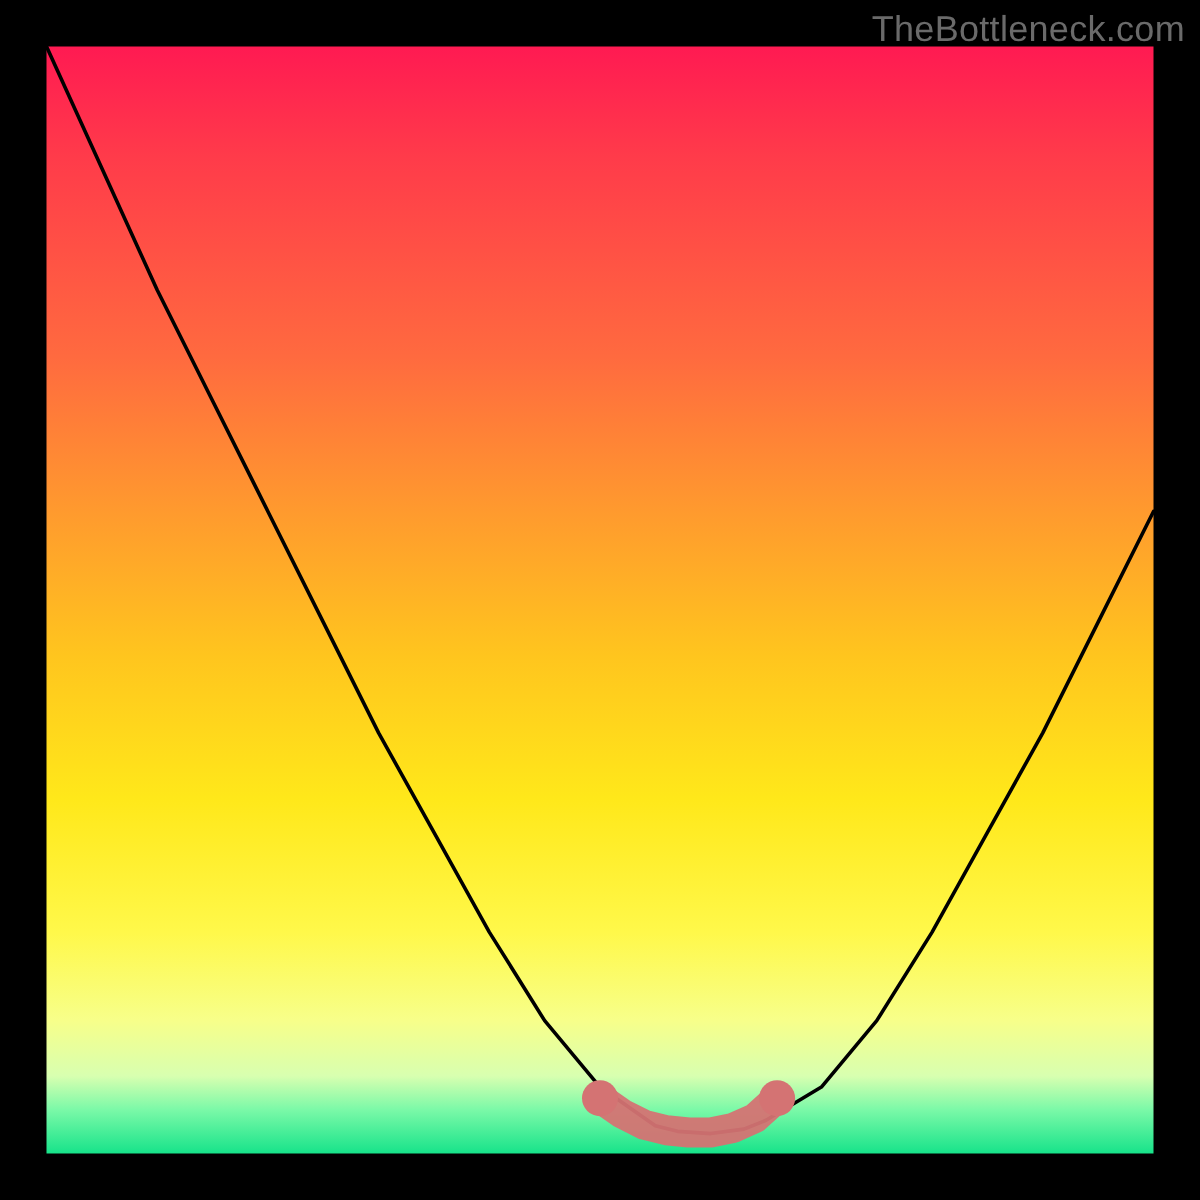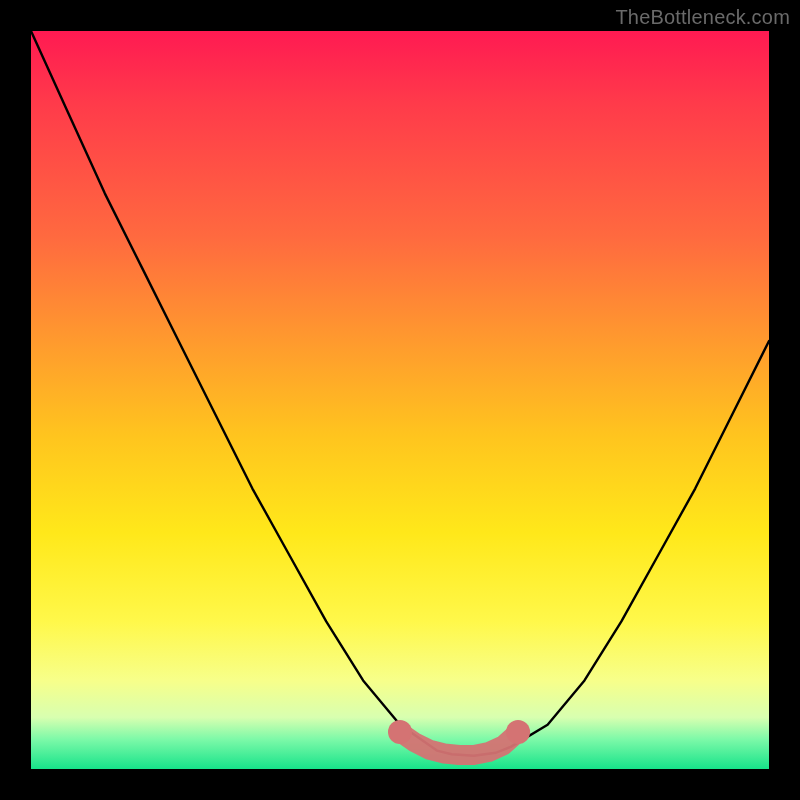--- a/index.html
+++ b/index.html
@@ -39,21 +39,21 @@
       #d8ffb0 93%,
       #7cf9a8 96%,
       #17e38a 100%
     );
   }
   .watermark {
     position: absolute;
     top: 6px;
     right: 10px;
     color: #6a6a6a;
-    font-size: 20px;
+    font-size: 24px;
     letter-spacing: 0.2px;
     font-weight: 500;
     user-select: none;
   }
   svg.curve {
     position: absolute;
     left: 0;
     top: 0;
     width: 738px;
     height: 738px;

